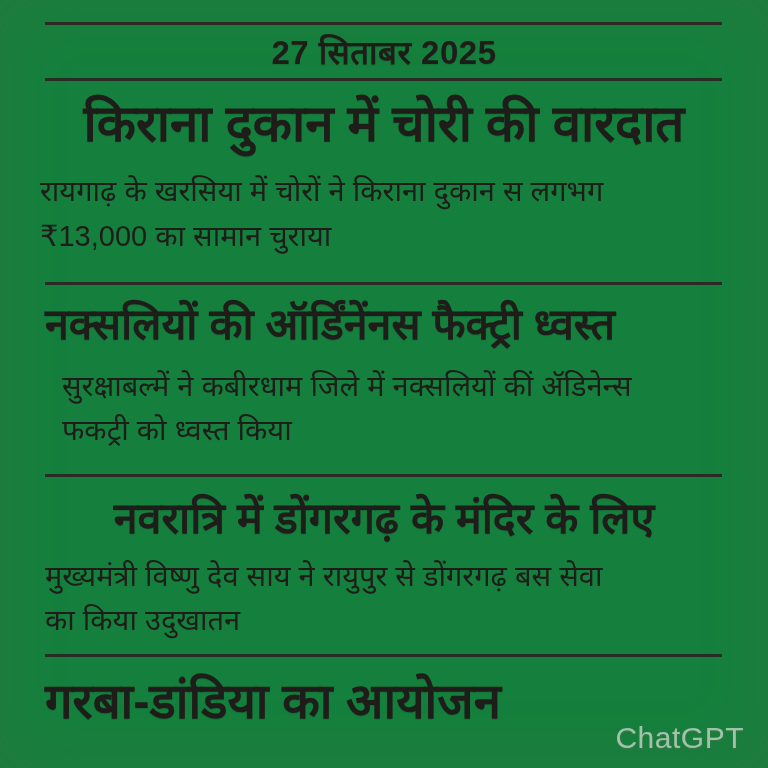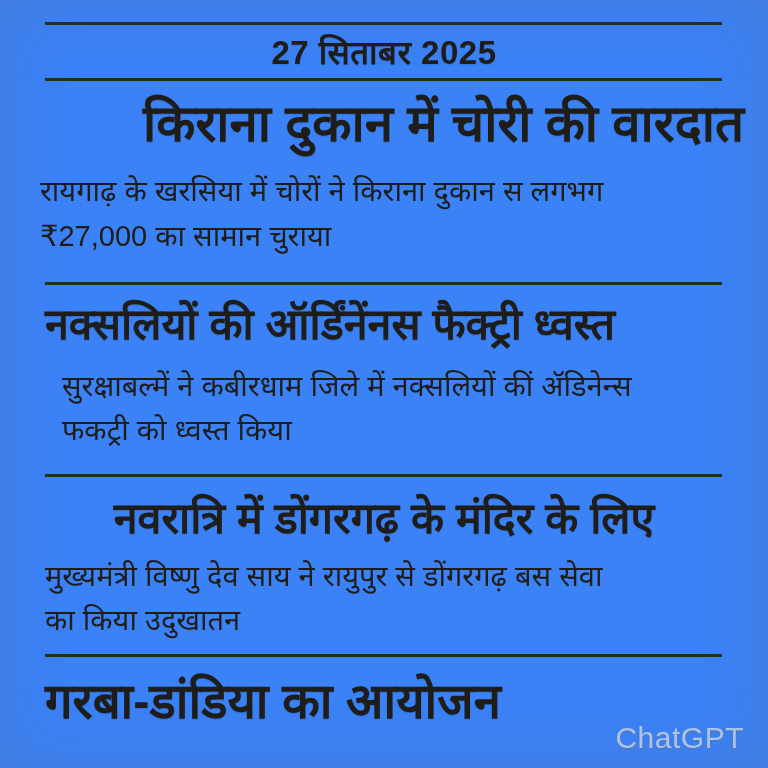--- a/index.html
+++ b/index.html
@@ -6,21 +6,21 @@
   html, body { background: #c9c2b6; }
   body {
     font-family: "Liberation Sans", "DejaVu Sans", sans-serif;
     -webkit-font-smoothing: antialiased;
   }
   .sheet {
     position: relative;
     width: 768px;
     height: 768px;
     margin: 0 auto;
-    background: #3b82f6;
+    background: #15803d;
     color: #1e1d19;
     overflow: hidden;
     box-shadow: inset 0 0 70px rgba(110, 95, 75, 0.16);
   }
   .divider {
     border: none;
     border-top: 3px solid #2c2a25;
     margin-left: 45px;
     margin-right: 46px;
   }
@@ -42,21 +42,21 @@
 
   .headline, .headline-sm, .headline-cut {
     font-weight: 700;
     text-shadow: 0 1px 1px rgba(0,0,0,0.12);
   }
   .line { display: block; white-space: nowrap; }
 
   
   .a1-headline {
     margin: 11px 24px 0;
-    text-align: right;
+    text-align: center;
     font-size: 51px;
     line-height: 64px;
   }
   .a1-summary {
     margin: 13px 40px 0;
     text-align: left;
     font-size: 29px;
     line-height: 45px;
   }
 
@@ -110,21 +110,21 @@
   <div class="date-line">27 सिताबर 2025</div>
 
   <hr class="divider d2">
 
   <section>
     <h1 class="headline a1-headline">
       <span class="line">किराना दुकान में चोरी की वारदात</span>
     </h1>
     <p class="a1-summary">
       <span class="line">रायगाढ़ के खरसिया में चोरों ने किराना दुकान स लगभग</span>
-      <span class="line">₹27,000 का सामान चुराया</span>
+      <span class="line">₹13,000 का सामान चुराया</span>
     </p>
   </section>
 
   <hr class="divider d3">
 
   <section>
     <h2 class="headline-sm a2-headline">
       <span class="line">नक्सलियों की ऑर्डिंनेंनस फैक्ट्री ध्वस्त</span>
     </h2>
     <p class="a2-summary">

